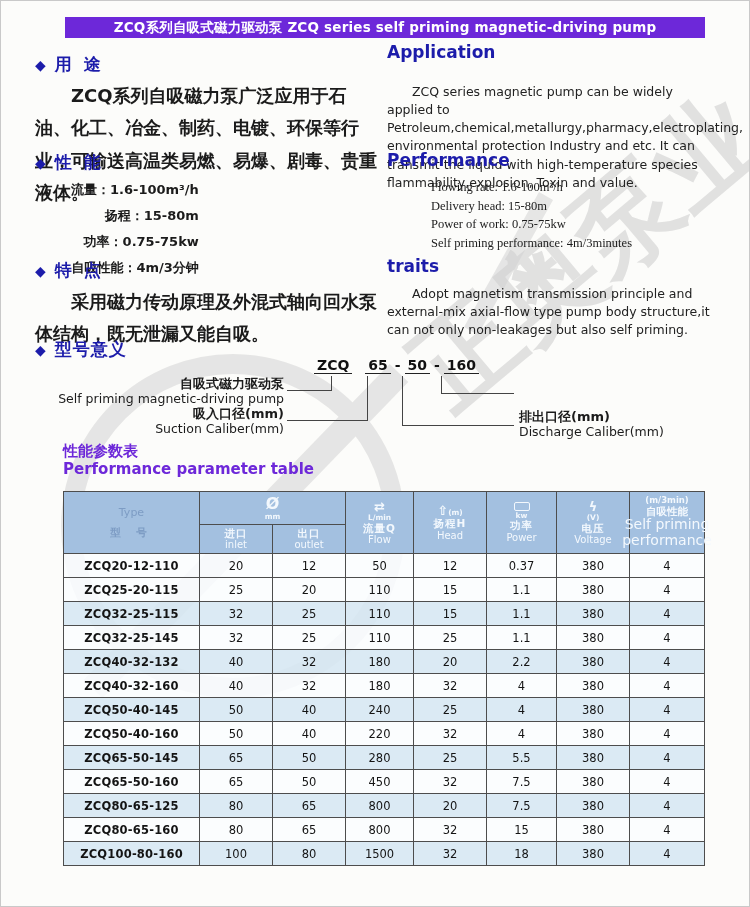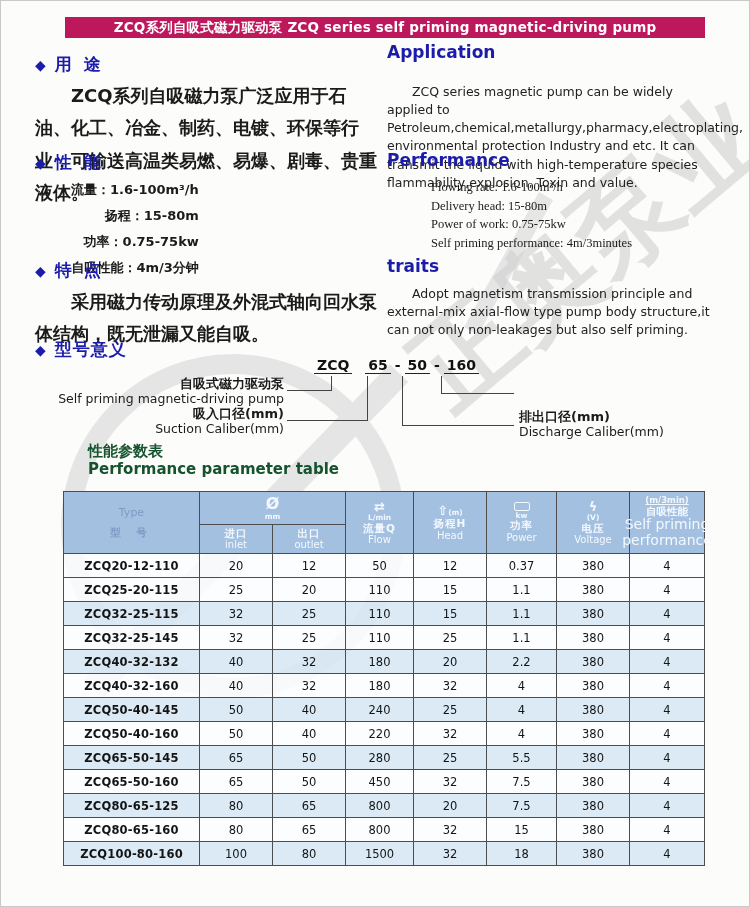--- a/index.html
+++ b/index.html
@@ -7,21 +7,21 @@
   .page {
     position:relative; width:750px; height:907px; margin:0 auto;
     background:#fcfcfa; border:1px solid #c9c9c9; overflow:hidden;
     font-family:"DejaVu Sans","Liberation Sans",sans-serif; color:#1b1b1b;
   }
   .wm { position:absolute; inset:0; z-index:0; pointer-events:none; }
   .content { position:absolute; inset:0; z-index:1; }
 
   .header-bar {
     position:absolute; left:64px; top:16px; width:640px; height:21px;
-    background:#be185d; color:#ffffff; font-size:13.5px; font-weight:bold;
+    background:#6d28d9; color:#ffffff; font-size:13.5px; font-weight:bold;
     text-align:center; line-height:21px; letter-spacing:0.2px;
   }
 
   .h-cn { position:absolute; display:flex; align-items:center; gap:9px;
           color:#1c1caa; font-weight:bold; }
   .h-cn .dia { font-size:14px; line-height:1; }
   .h-cn .t   { font-size:17px; letter-spacing:3px; }
   .h-en { position:absolute; color:#1c1caa; font-weight:bold; font-size:17px; }
 
   .body-cn { position:absolute; font-size:18px; font-weight:600;
@@ -36,21 +36,21 @@
   .model-line { position:absolute; left:313px; top:356px; font-size:14px;
                 font-weight:600; color:#111; white-space:nowrap; }
   .model-line .u { border-bottom:1.5px solid #222; padding:0 3px; }
   .model-line .sep { padding:0 4px; }
   .dline { position:absolute; background:#444; }
   .dlab-cn { font-size:13px; font-weight:600; line-height:15px; }
   .dlab-en { font-size:12.5px; line-height:15px; }
   .dlab-left  { position:absolute; left:30px; width:253px; text-align:right; }
   .dlab-right { position:absolute; left:518px; width:215px; text-align:left; }
 
-  .tbl-title { position:absolute; left:62px; color:#14532d; font-weight:bold; font-size:15px;margin-left:25px; }
+  .tbl-title { position:absolute; left:62px; color:#6d28d9; font-weight:bold; font-size:15px; }
 
   .ptable-wrap { position:absolute; left:62px; top:490px; width:641px; }
   table.ptable { width:641px; border-collapse:collapse; table-layout:fixed; }
   .ptable th, .ptable td { border:1px solid #4d4d4d; }
   .ptable thead th { background:#a3c0e0; color:#f3f8fd; font-weight:600;
                      vertical-align:middle; padding:1px 0; }
   .hstack { display:flex; flex-direction:column; align-items:center;
             justify-content:center; line-height:1.1; gap:0px; }
   .ic    { font-size:13px; font-weight:bold; }
   .ic-big{ font-size:16px; font-weight:bold; }
@@ -210,21 +210,21 @@
             <th rowspan="2">
               <div class="hstack">
                 <span class="ic">ϟ</span>
                 <span class="unit">(V)</span>
                 <span class="cn">电压</span>
                 <span class="en">Voltage</span>
               </div>
             </th>
             <th rowspan="2">
               <div class="hstack">
-                <span class="unit" style="font-size:8.5px;text-decoration:underline;">(m/3min)</span>
+                <span class="unit" style="font-size:8.5px;">(m/3min)</span>
                 <span class="cn" style="letter-spacing:0;">自吸性能</span>
                 <span class="en-wrap">Self priming performance</span>
               </div>
             </th>
           </tr>
           <tr>
             <th style="height:28px;">
               <div class="hstack">
                 <span class="cn">进口</span>
                 <span class="en">inlet</span>

